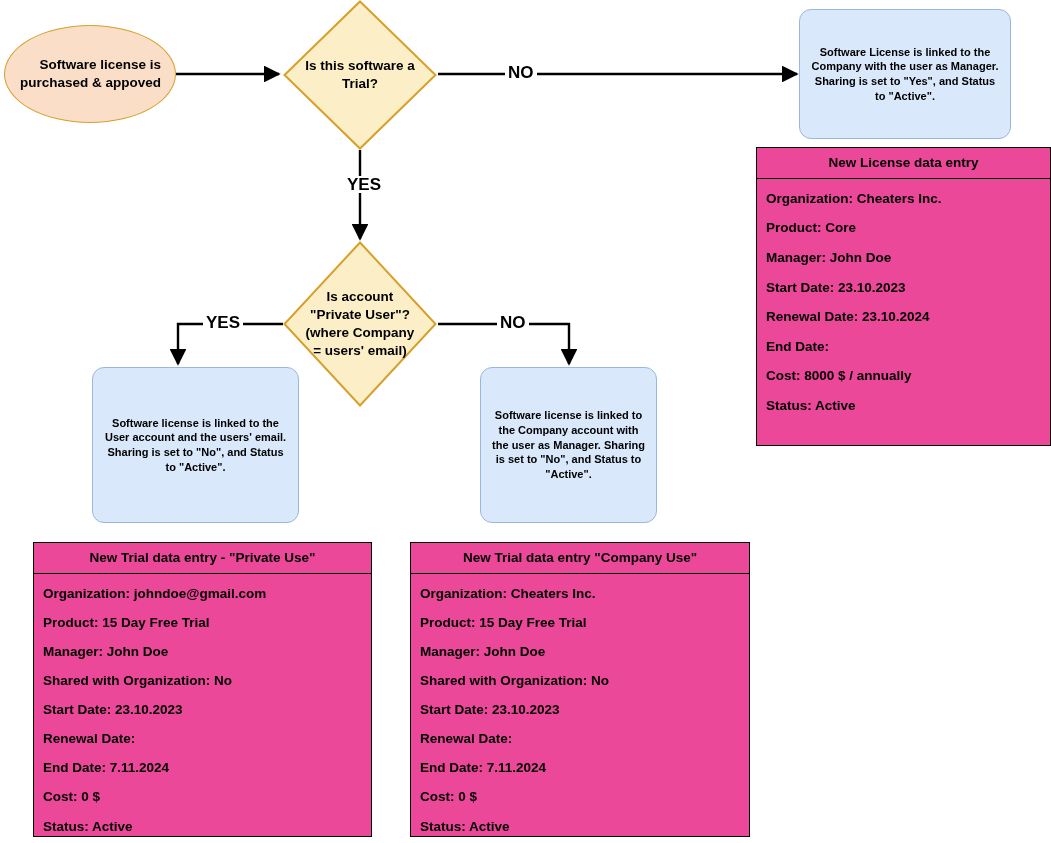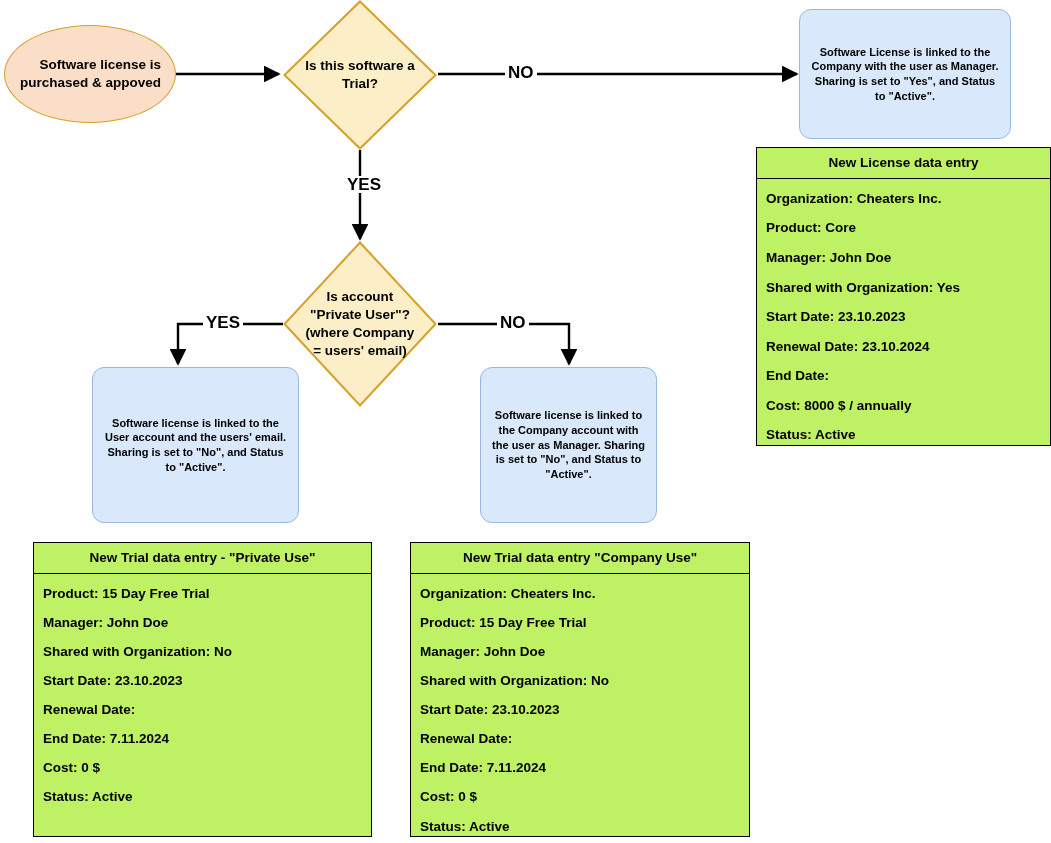--- a/index.html
+++ b/index.html
@@ -97,21 +97,21 @@
     background: #ffffff;
     padding: 0 3px;
     white-space: nowrap;
     line-height: 1;
   }
 
   
   .data-card {
     position: absolute;
     box-sizing: border-box;
-    background: #bef264;
+    background: #ec4899;
     border: 1.6px solid #000000;
     display: flex;
     flex-direction: column;
   }
   .data-card .card-title {
     box-sizing: border-box;
     text-align: center;
     font-weight: bold;
     font-size: 13.5px;
     color: #000000;
@@ -196,32 +196,32 @@
   <div class="edge-label" style="left:203px; top:314px;">YES</div>
 
   <div class="edge-label" style="left:497px; top:314px;">NO</div>
 
   <div class="data-card" style="left:756px; top:147px; width:295px; height:299px;">
     <div class="card-title">New License data entry</div>
     <div class="card-rows">
       <div class="card-row" style="height: 29.5556px; display: flex; align-items: center;">Organization: Cheaters Inc.</div>
       <div class="card-row" style="height: 29.5556px; display: flex; align-items: center;">Product: Core</div>
       <div class="card-row" style="height: 29.5556px; display: flex; align-items: center;">Manager: John Doe</div>
-      <div class="card-row" style="height: 29.5556px; display: flex; align-items: center;">Shared with Organization: Yes</div>
       <div class="card-row" style="height: 29.5556px; display: flex; align-items: center;">Start Date: 23.10.2023</div>
       <div class="card-row" style="height: 29.5556px; display: flex; align-items: center;">Renewal Date: 23.10.2024</div>
       <div class="card-row" style="height: 29.5556px; display: flex; align-items: center;">End Date:</div>
       <div class="card-row" style="height: 29.5556px; display: flex; align-items: center;">Cost: 8000 $ / annually</div>
       <div class="card-row" style="height: 29.5556px; display: flex; align-items: center;">Status: Active</div>
     </div>
   </div>
 
   <div class="data-card" style="left:33px; top:542px; width:339px; height:295px;">
     <div class="card-title">New Trial data entry - "Private Use"</div>
     <div class="card-rows">
+      <div class="card-row" style="height: 29.1111px; display: flex; align-items: center;">Organization: johndoe@gmail.com</div>
       <div class="card-row" style="height: 29.1111px; display: flex; align-items: center;">Product: 15 Day Free Trial</div>
       <div class="card-row" style="height: 29.1111px; display: flex; align-items: center;">Manager: John Doe</div>
       <div class="card-row" style="height: 29.1111px; display: flex; align-items: center;">Shared with Organization: No</div>
       <div class="card-row" style="height: 29.1111px; display: flex; align-items: center;">Start Date: 23.10.2023</div>
       <div class="card-row" style="height: 29.1111px; display: flex; align-items: center;">Renewal Date:</div>
       <div class="card-row" style="height: 29.1111px; display: flex; align-items: center;">End Date: 7.11.2024</div>
       <div class="card-row" style="height: 29.1111px; display: flex; align-items: center;">Cost: 0 $</div>
       <div class="card-row" style="height: 29.1111px; display: flex; align-items: center;">Status: Active</div>
     </div>
   </div>

